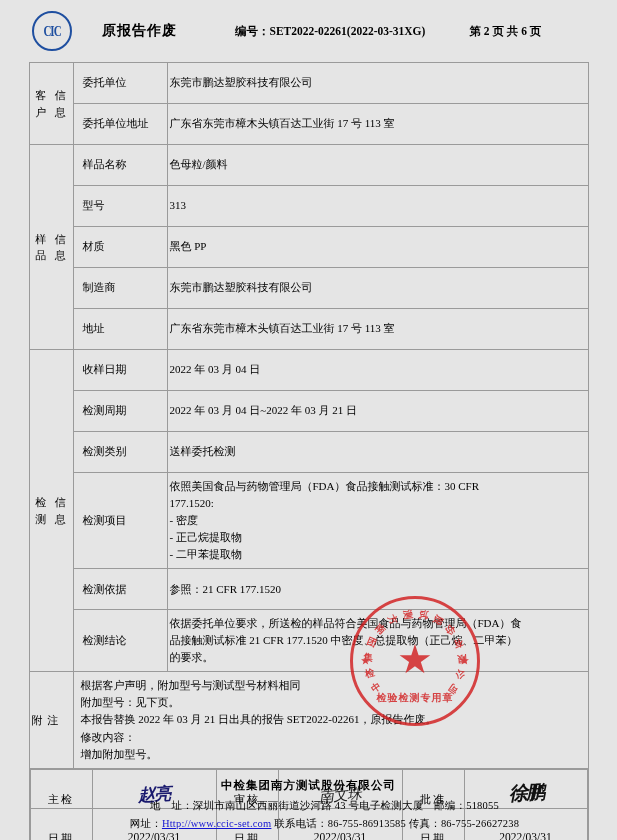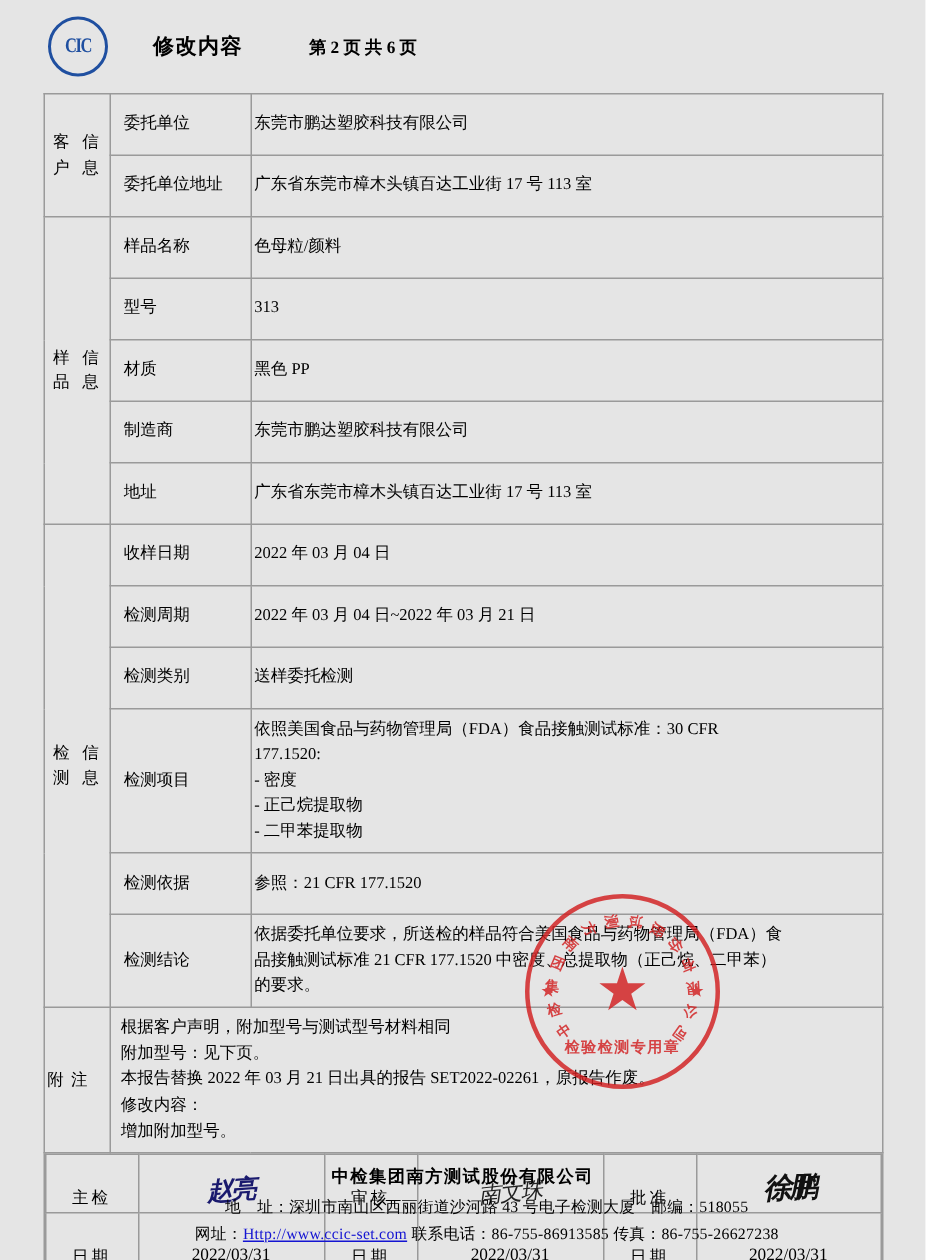--- a/index.html
+++ b/index.html
@@ -256,21 +256,22 @@
 <body>
 
 <div class="page">
 
   <div class="header">
     <div class="logo-wrap">
       <div class="logo">
         <span class="logo-inner">CIC</span>
       </div>
     </div>
-    <div class="hdr-title">修改内容</div>
+    <div class="hdr-title">原报告作废</div>
+    <div class="hdr-no">编号：SET2022-02261(2022-03-31XG)</div>
     <div class="hdr-page">第 2 页 共 6 页</div>
   </div>
 
   <table class="doc-table">
     <colgroup>
       <col style="width:44px">
       <col style="width:94px">
       <col>
     </colgroup>
     <tbody>

